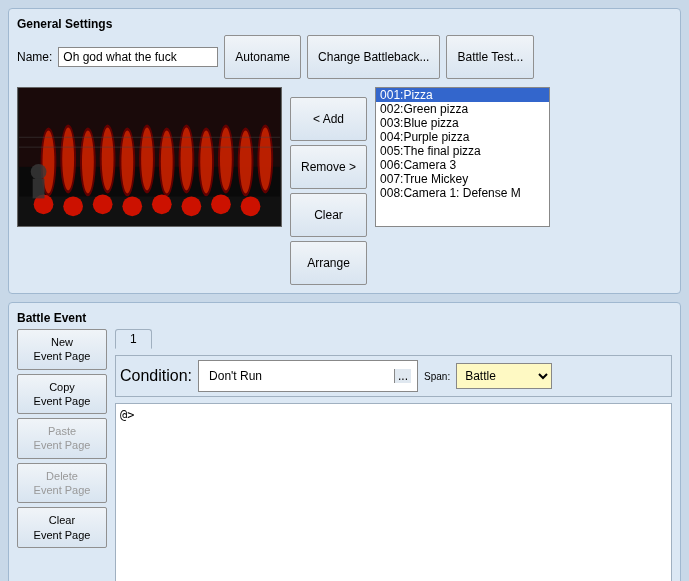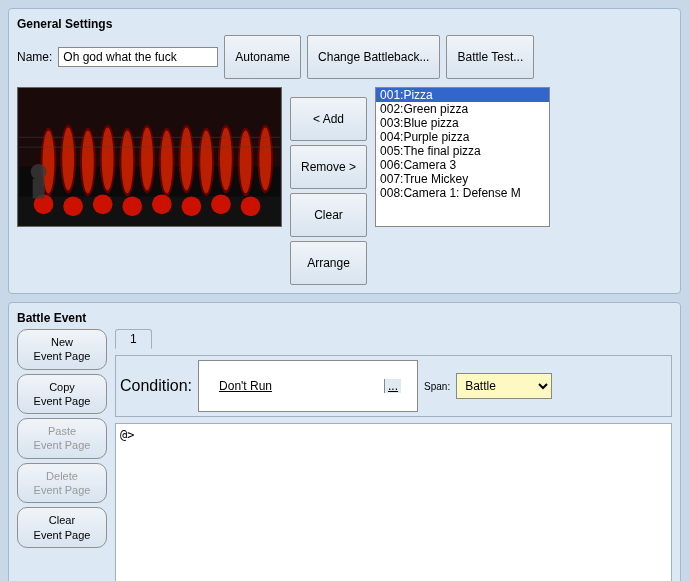--- a/index.html
+++ b/index.html
@@ -142,21 +142,21 @@
       flex-direction: column;
       gap: 4px;
       flex-shrink: 0;
     }
 
     .event-btn {
       width: 90px;
       padding: 5px 4px;
       background: linear-gradient(to bottom, #f0f4f8, #d8e4f0);
       border: 1px solid #909090;
-      border-radius: 10px;
+      border-radius: 2px;
       cursor: pointer;
       font-size: 11px;
       color: #000;
       text-align: center;
       line-height: 1.3;
     }
 
     .event-btn:disabled {
       color: #999;
       cursor: default;
@@ -197,28 +197,27 @@
       padding: 4px;
       border: 1px solid #a0b0c0;
     }
 
     .condition-label {
       font-size: 16px;
     }
 
     .condition-select {
       width: 220px;
-      padding: 16px;
+      padding: 6px;
       border: 1px solid #888;
       background: white;
       font-size: 12px;
       display: flex;
       align-items: center;
       position: relative;
-      text-decoration: underline;
     }
 
     .condition-dots {
       font-size: 12px;
       padding: 0 3px;
       background: #e0e8f0;
       border-left: 1px solid #888;
       cursor: pointer;
     }
 

